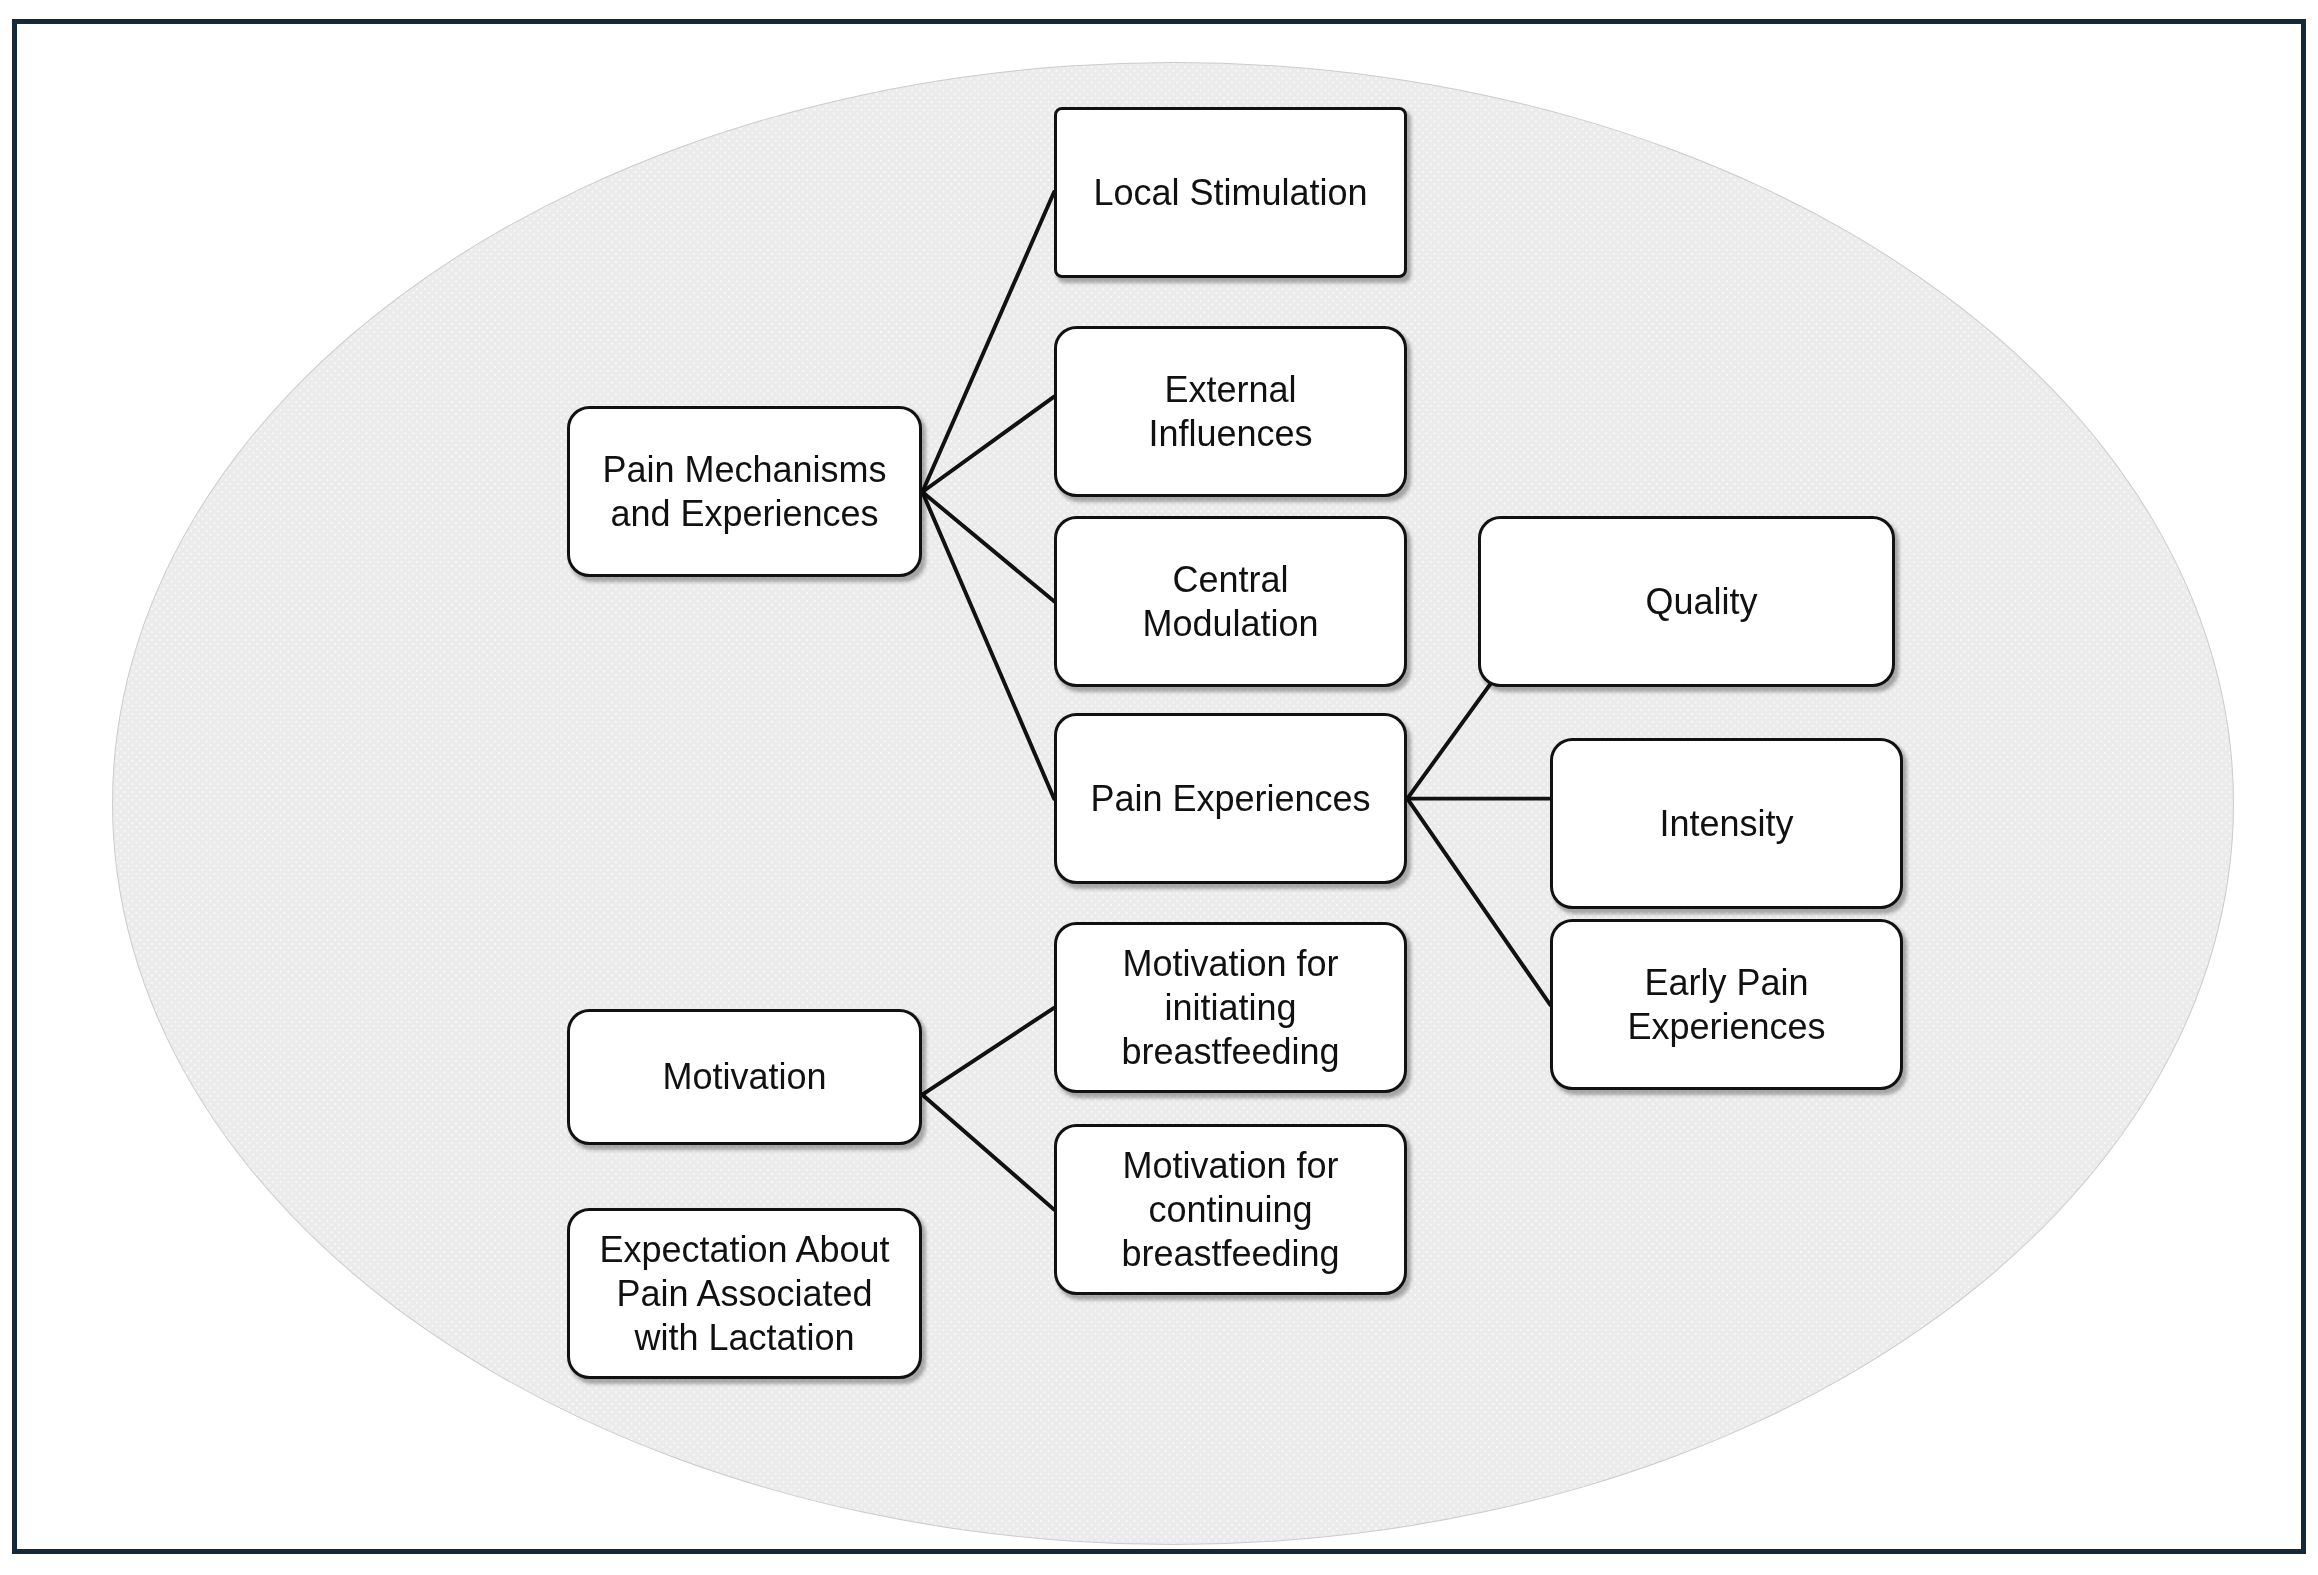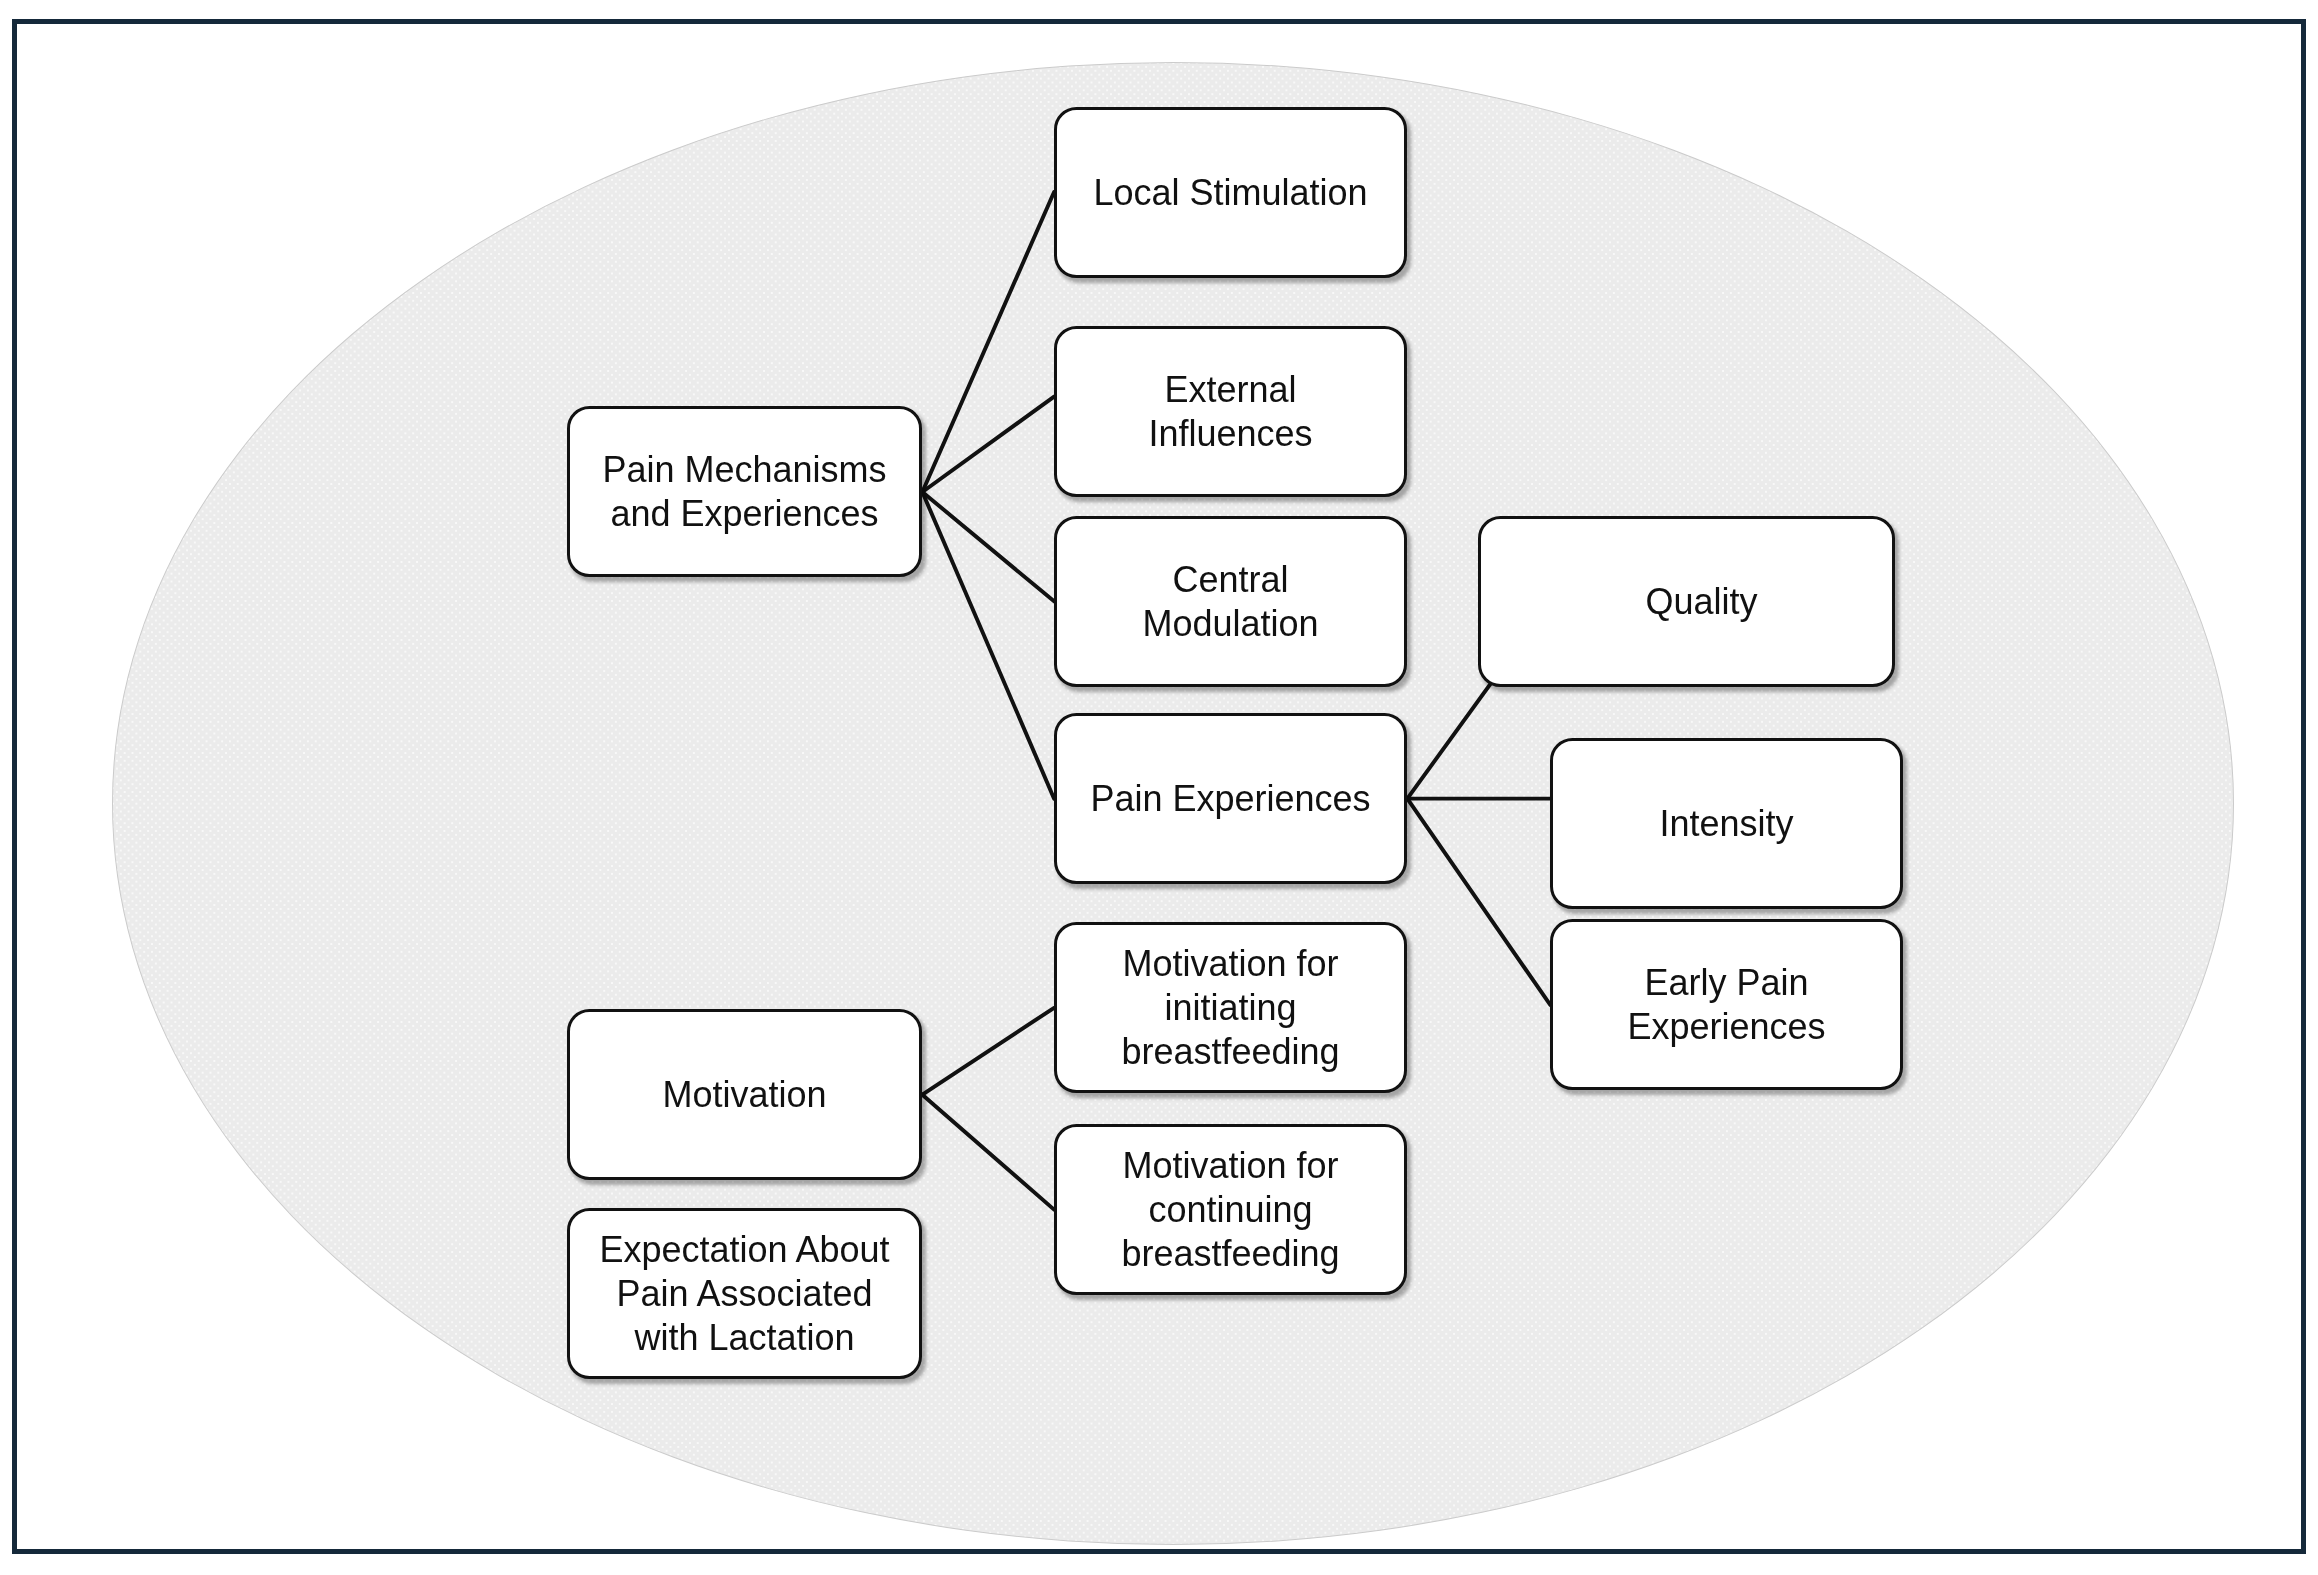--- a/index.html
+++ b/index.html
@@ -83,31 +83,31 @@
       <line x1="1645" y1="877.5" x2="1880" y2="1424.5" stroke="#111111" stroke-width="7" stroke-linecap="round"></line>
       <line x1="2510" y1="1424.5" x2="2765" y2="1072.5" stroke="#111111" stroke-width="7" stroke-linecap="round"></line>
       <line x1="2510" y1="1424.5" x2="2765" y2="1424.5" stroke="#111111" stroke-width="7" stroke-linecap="round"></line>
       <line x1="2510" y1="1424.5" x2="2765" y2="1792.5" stroke="#111111" stroke-width="7" stroke-linecap="round"></line>
       <line x1="1645" y1="1952.5" x2="1880" y2="1797.5" stroke="#111111" stroke-width="7" stroke-linecap="round"></line>
       <line x1="1645" y1="1952.5" x2="1880" y2="2157.5" stroke="#111111" stroke-width="7" stroke-linecap="round"></line>
     </svg>
   <div id="nodes">
       <div class="node" style="left: 567px; top: 406px; width: 355px; height: 171px;">Pain Mechanisms
 and Experiences</div>
-      <div class="node" style="left: 1054px; top: 107px; width: 353px; height: 171px;">Local Stimulation</div>
+      <div class="node" style="left: 1054px; top: 107px; width: 353px; height: 171px; border-radius: 8px;">Local Stimulation</div>
       <div class="node" style="left: 1054px; top: 326px; width: 353px; height: 171px;">External
 Influences</div>
       <div class="node" style="left: 1054px; top: 516px; width: 353px; height: 171px;">Central
 Modulation</div>
       <div class="node" style="left: 1054px; top: 713px; width: 353px; height: 171px;">Pain Experiences</div>
       <div class="node" style="left: 1478px; top: 516px; width: 417px; height: 171px; padding-left: 40px;">Quality</div>
       <div class="node" style="left: 1550px; top: 713px; width: 353px; height: 171px; margin-top: 25px;">Intensity</div>
       <div class="node" style="left: 1550px; top: 919px; width: 353px; height: 171px;">Early Pain
 Experiences</div>
-      <div class="node" style="left: 567px; top: 1009px; width: 355px; height: 171px;">Motivation</div>
+      <div class="node" style="left: 567px; top: 1009px; width: 355px; height: 136px;">Motivation</div>
       <div class="node" style="left: 1054px; top: 922px; width: 353px; height: 171px;">Motivation for
 initiating
 breastfeeding</div>
       <div class="node" style="left: 1054px; top: 1124px; width: 353px; height: 171px;">Motivation for
 continuing
 breastfeeding</div>
       <div class="node" style="left: 567px; top: 1208px; width: 355px; height: 171px;">Expectation About
 Pain Associated
 with Lactation</div>
     </div>

